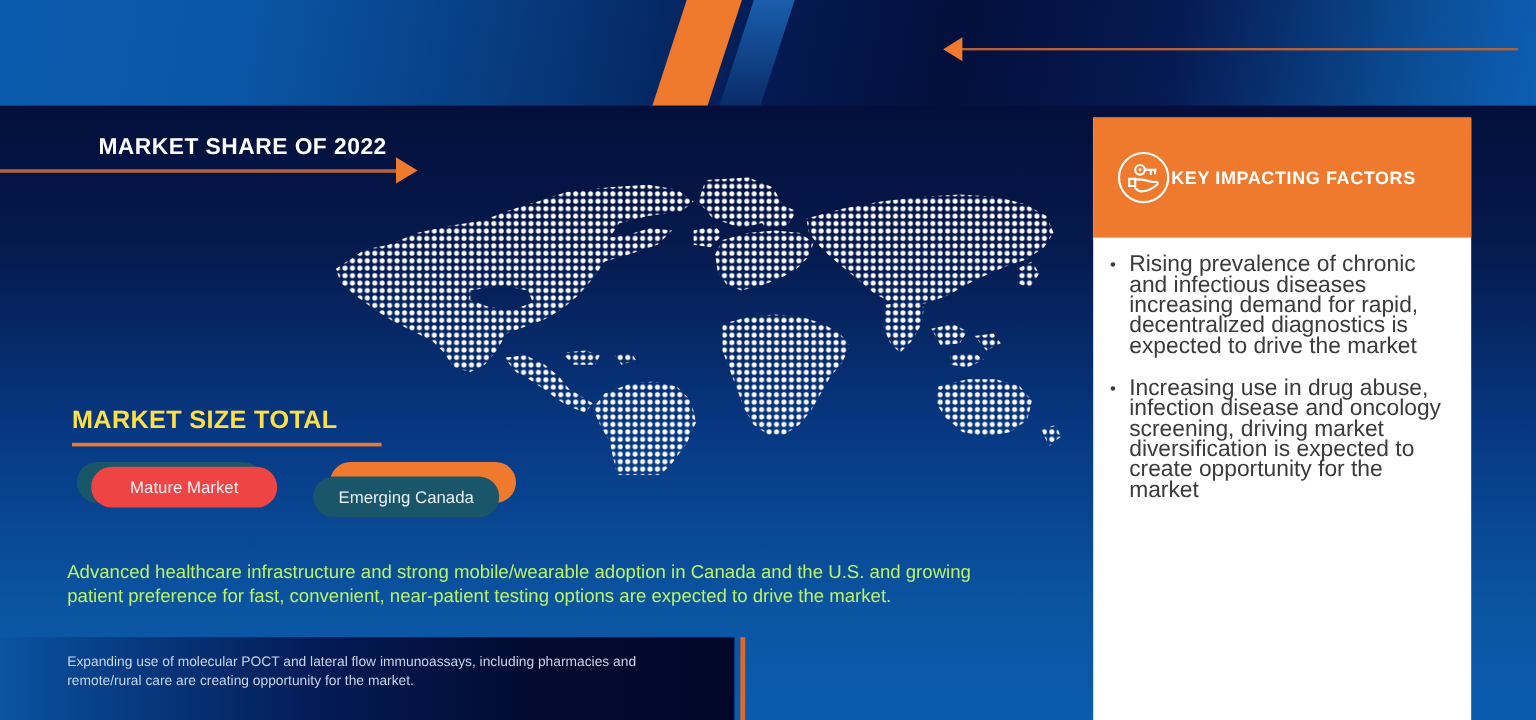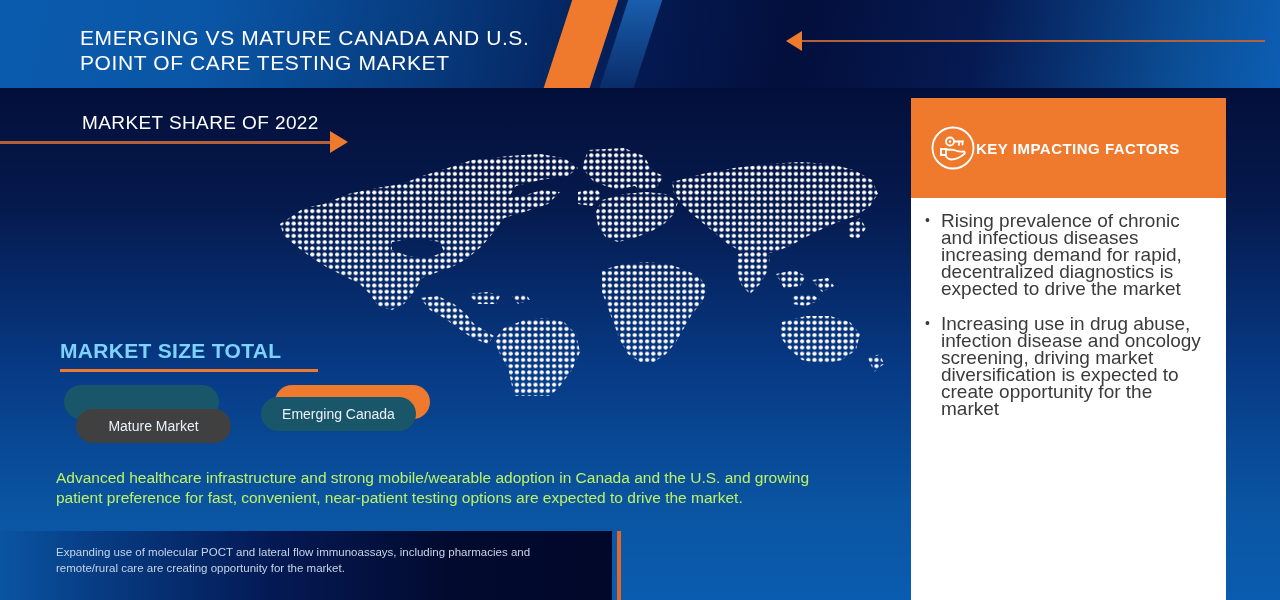--- a/index.html
+++ b/index.html
@@ -32,51 +32,51 @@
 
   
   .body-bg{
     position:absolute;left:0;top:88px;width:1280px;height:512px;
     background:linear-gradient(180deg,#030f3a 0%,#05194c 22%,#073a85 55%,#0a55a2 82%,#0a5cb0 100%);
   }
 
   
   .ms-label{
     position:absolute;left:82px;top:112px;color:#fff;
-    font-size:19px;font-weight:normal;letter-spacing:.4px;text-transform:uppercase;
+    font-size:19px;font-weight:bold;letter-spacing:.4px;text-transform:uppercase;
   }
   .ms-line{position:absolute;left:0;top:141px;width:332px;height:3px;background:#b4613a;}
   .ms-arrow{
     position:absolute;left:330px;top:131px;width:0;height:0;
     border-top:11px solid transparent;border-bottom:11px solid transparent;
     border-left:18px solid #EF7A2E;
   }
 
   
   .map{position:absolute;left:272px;top:146px;width:615px;height:250px;}
   .map svg{display:block;width:100%;height:100%;}
 
   
   .mst-label{
-    position:absolute;left:60px;top:339px;color:#7dd3fc;
+    position:absolute;left:60px;top:339px;color:#fde047;
     font-size:21px;font-weight:bold;letter-spacing:.3px;text-transform:uppercase;
   }
   .mst-underline{position:absolute;left:60px;top:369px;width:258px;height:3px;background:#EF7A2E;}
 
   .pill-wrap{position:absolute;}
   .pill{
     position:absolute;border-radius:22px;height:34px;
     display:flex;align-items:center;justify-content:center;
     color:#eaf1f8;font-size:14px;white-space:nowrap;
   }
   .pill.shadow{z-index:1;}
   .pill.front{z-index:2;}
 
   #pill-mature-shadow{left:0px;top:0px;width:155px;background:#1A5669;}
-  #pill-mature-front{left:12px;top:24px;width:155px;background:#404040;}
+  #pill-mature-front{left:12px;top:4px;width:155px;background:#ef4444;}
   #pill-emerg-shadow{left:14px;top:0px;width:155px;background:#EF7A2E;}
   #pill-emerg-front{left:0px;top:12px;width:155px;background:#1A5669;}
 
   
   .main-para{
     position:absolute;left:56px;top:468px;width:800px;
     color:#bef264;font-size:15.5px;line-height:20px;
   }
 
   
@@ -222,18 +222,17 @@
     </div>
     <div class="bullet">
       <div class="bullet-dot">•</div>
       <div class="bullet-text">Increasing use in drug abuse, infection disease and oncology screening, driving market diversification is expected to create opportunity for the market</div>
     </div>
   </div>
 
   <div class="header">
     <div class="hdr-stripe orange"></div>
     <div class="hdr-stripe blue"></div>
-    <div class="hdr-title">EMERGING VS MATURE CANADA AND U.S. POINT OF CARE TESTING MARKET</div>
     <div class="hdr-arrow-line"></div>
     <div class="hdr-arrow-head"></div>
   </div>
 
 </div>
 
 </body></html>

